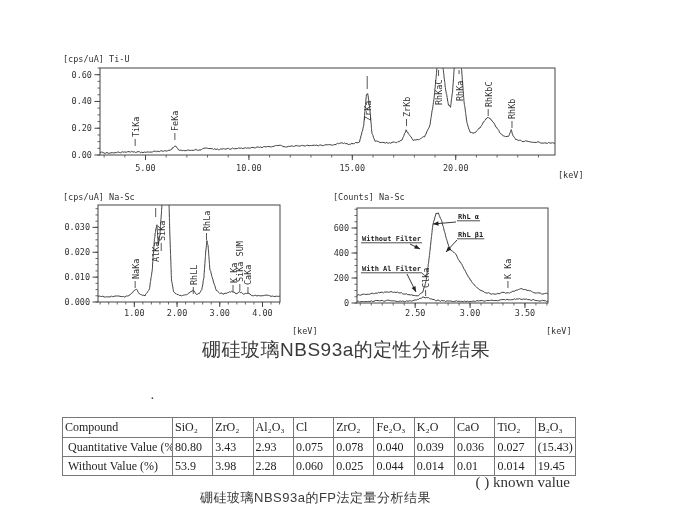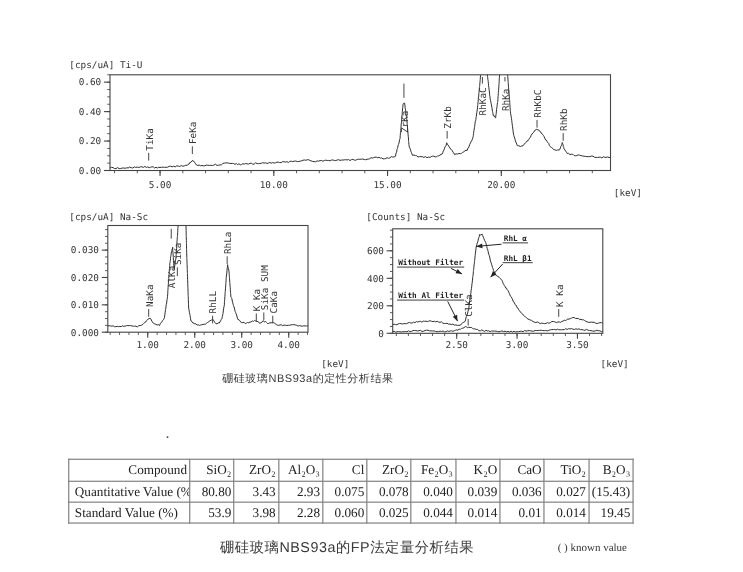--- a/index.html
+++ b/index.html
@@ -1,28 +1,28 @@
 <!DOCTYPE html>
 <html><head>
 <meta charset="utf-8">
 <style>
   html,body{margin:0;padding:0;background:#fff;}
   #page{position:relative;width:675px;height:520px;background:#ffffff;overflow:hidden;
         font-family:"Liberation Sans", sans-serif;}
   #charts-canvas{position:absolute;left:0;top:0;}
   .caption{position:absolute;color:#3a3a3a;white-space:nowrap;}
-  #caption-qualitative{left:202px;top:337px;font-size:10px;letter-spacing:0.5px;}
+  #caption-qualitative{left:202px;top:337px;font-size:19px;letter-spacing:0.5px;}
   #caption-quantitative{left:200px;top:489px;font-size:13px;letter-spacing:0.5px;}
   #stray-mark{left:151px;top:390px;font-size:10px;font-weight:bold;color:#444;}
-  #known-value-note{position:absolute;left:458px;top:493px;width:112px;text-align:right;
-        font-family:"Liberation Serif", serif;font-size:10px;color:#333;}
+  #known-value-note{position:absolute;left:458px;top:474px;width:112px;text-align:right;
+        font-family:"Liberation Serif", serif;font-size:15px;color:#333;}
   #table-wrap{position:absolute;left:62px;top:417px;width:513px;}
   #table-wrap table{border-collapse:collapse;table-layout:fixed;width:513px;
         font-family:"Liberation Serif", serif;font-size:12px;color:#222;}
-  #table-wrap td,#table-wrap th{border:1px solid #777;text-align:right;font-weight:normal;
+  #table-wrap td,#table-wrap th{border:1px solid #777;text-align:left;font-weight:normal;
         height:18px;padding:0 2px;overflow:hidden;white-space:nowrap;}
   #table-wrap th{height:19px;}
   #table-wrap tbody td:first-child{text-align:left;padding-left:5px;}
   
   .tick-label{font:8.5px "DejaVu Sans Mono", monospace;fill:#333;}
   .unit-label{font:8.5px "DejaVu Sans Mono", monospace;fill:#333;}
   .peak-label{font:8.5px "DejaVu Sans Mono", monospace;fill:#333;}
   .anno-label{font:bold 7px "DejaVu Sans Mono", monospace;fill:#222;}
 </style>
 </head>
@@ -311,21 +311,21 @@
             <td>2.93</td>
             <td>0.075</td>
             <td>0.078</td>
             <td>0.040</td>
             <td>0.039</td>
             <td>0.036</td>
             <td>0.027</td>
             <td>(15.43)</td>
           </tr>
           <tr>
-            <td>Standard Value (%)</td>
+            <td>Without Value (%)</td>
             <td>53.9</td>
             <td>3.98</td>
             <td>2.28</td>
             <td>0.060</td>
             <td>0.025</td>
             <td>0.044</td>
             <td>0.014</td>
             <td>0.01</td>
             <td>0.014</td>
             <td>19.45</td>

